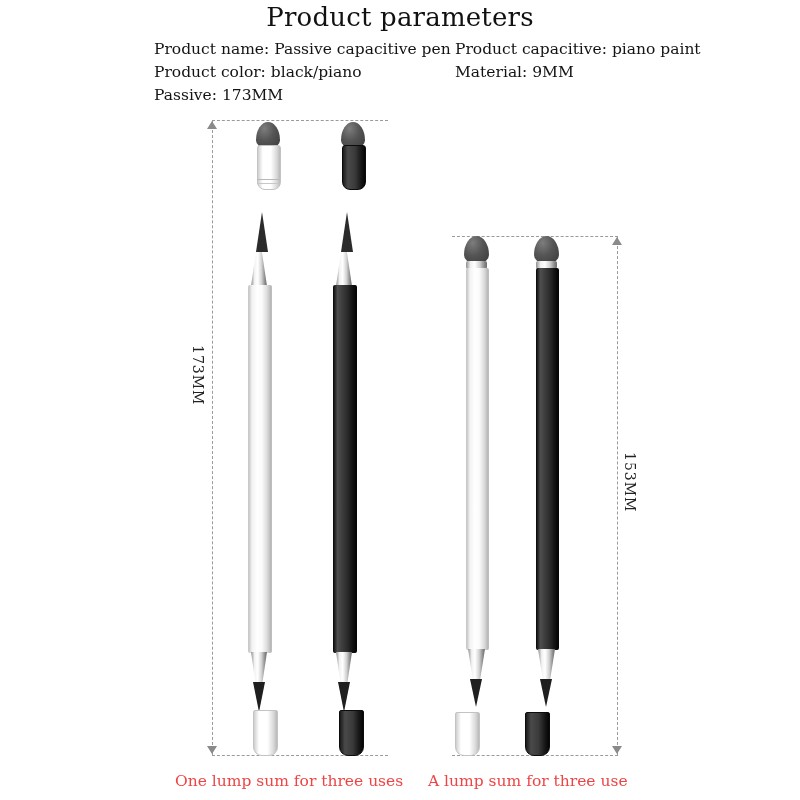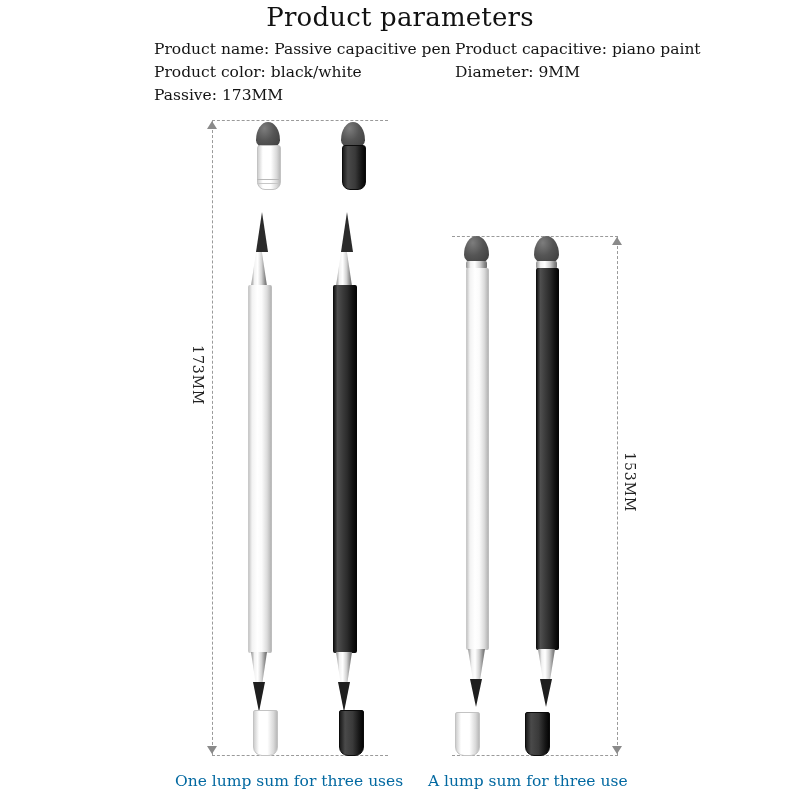--- a/index.html
+++ b/index.html
@@ -64,21 +64,21 @@
     position: absolute;
     width: 0;
     height: 0;
   }
 
   
   .caption {
     position: absolute;
     font-family: "DejaVu Serif", serif;
     font-size: 15.5px;
-    color: #0369a1;
+    color: #ef4444;
     white-space: nowrap;
   }
 
   
   .piece { position: absolute; }
 
   
   .cap-body {
     position: absolute;
     border-radius: 3px 3px 8px 8px;
@@ -136,27 +136,27 @@
 </style>
 </head>
 <body>
 
 <div id="page">
 
   <div class="title">Product parameters</div>
 
   <div class="spec-col spec-left">
     <div>Product name: Passive capacitive pen</div>
-    <div>Product color: black/white</div>
+    <div>Product color: black/piano</div>
     <div>Passive: 173MM</div>
   </div>
 
   <div class="spec-col spec-right">
     <div>Product capacitive: piano paint</div>
-    <div>Diameter: 9MM</div>
+    <div>Material: 9MM</div>
   </div>
 
   <div class="dash-h" style="left:212px; top:120px; width:176px;"></div>
   <div class="dash-v" style="left:212px; top:120px; height:635px;"></div>
   <div class="dash-h" style="left:212px; top:755px; width:176px;"></div>
 
   <div class="arrow" style="left:207px; top:121px; border-left:5px solid transparent; border-right:5px solid transparent; border-bottom:8px solid #8a8a8a;"></div>
   <div class="arrow" style="left:207px; top:746px; border-left:5px solid transparent; border-right:5px solid transparent; border-top:8px solid #8a8a8a;"></div>
   <div class="dim-label" style="left:190px; top:345px;">173MM</div>
 

